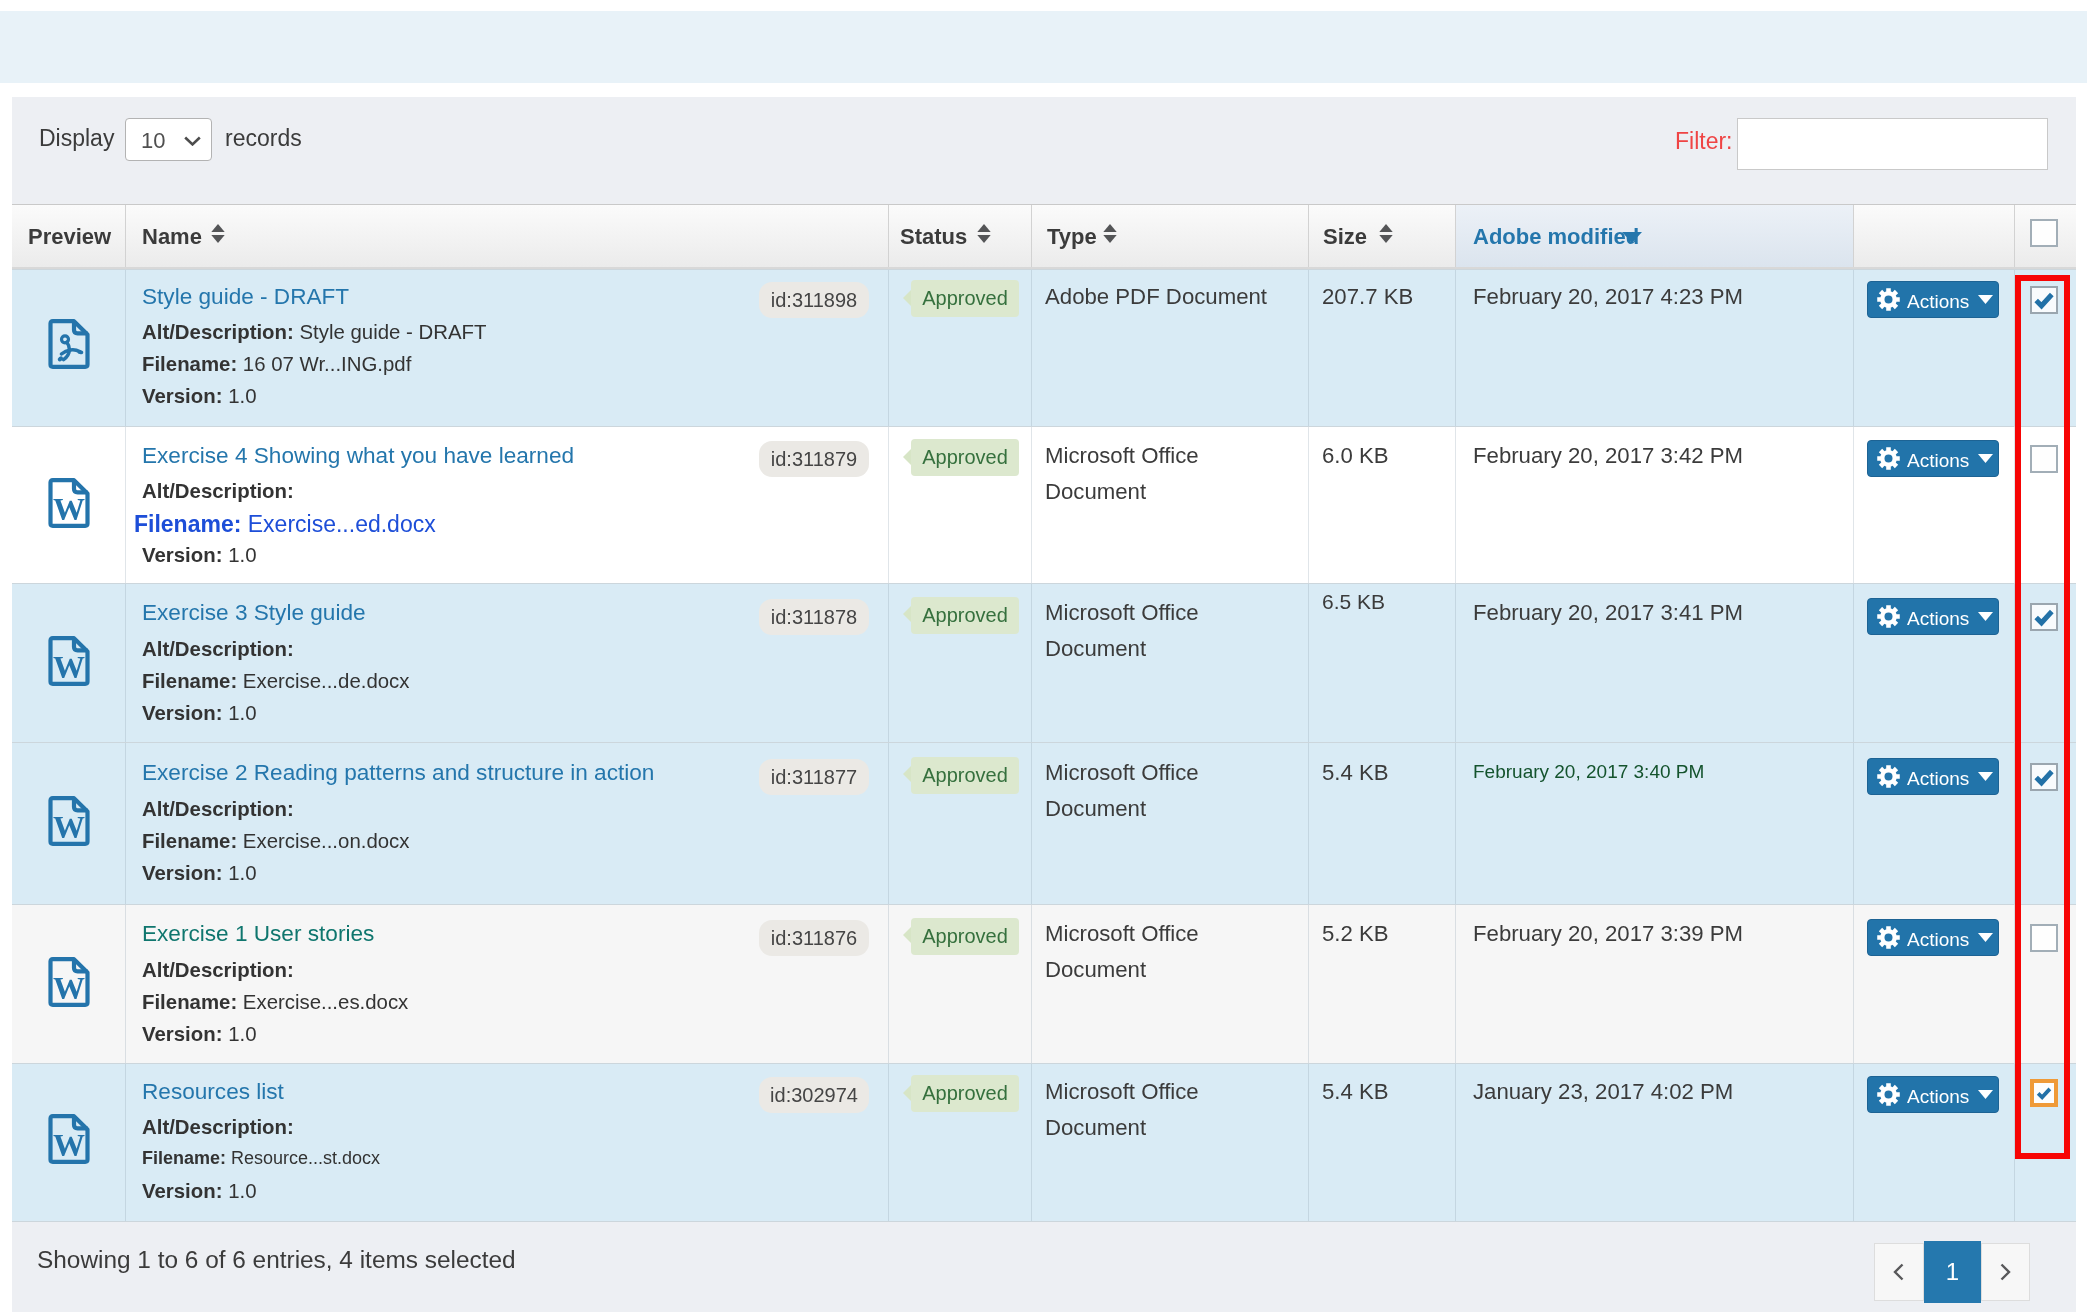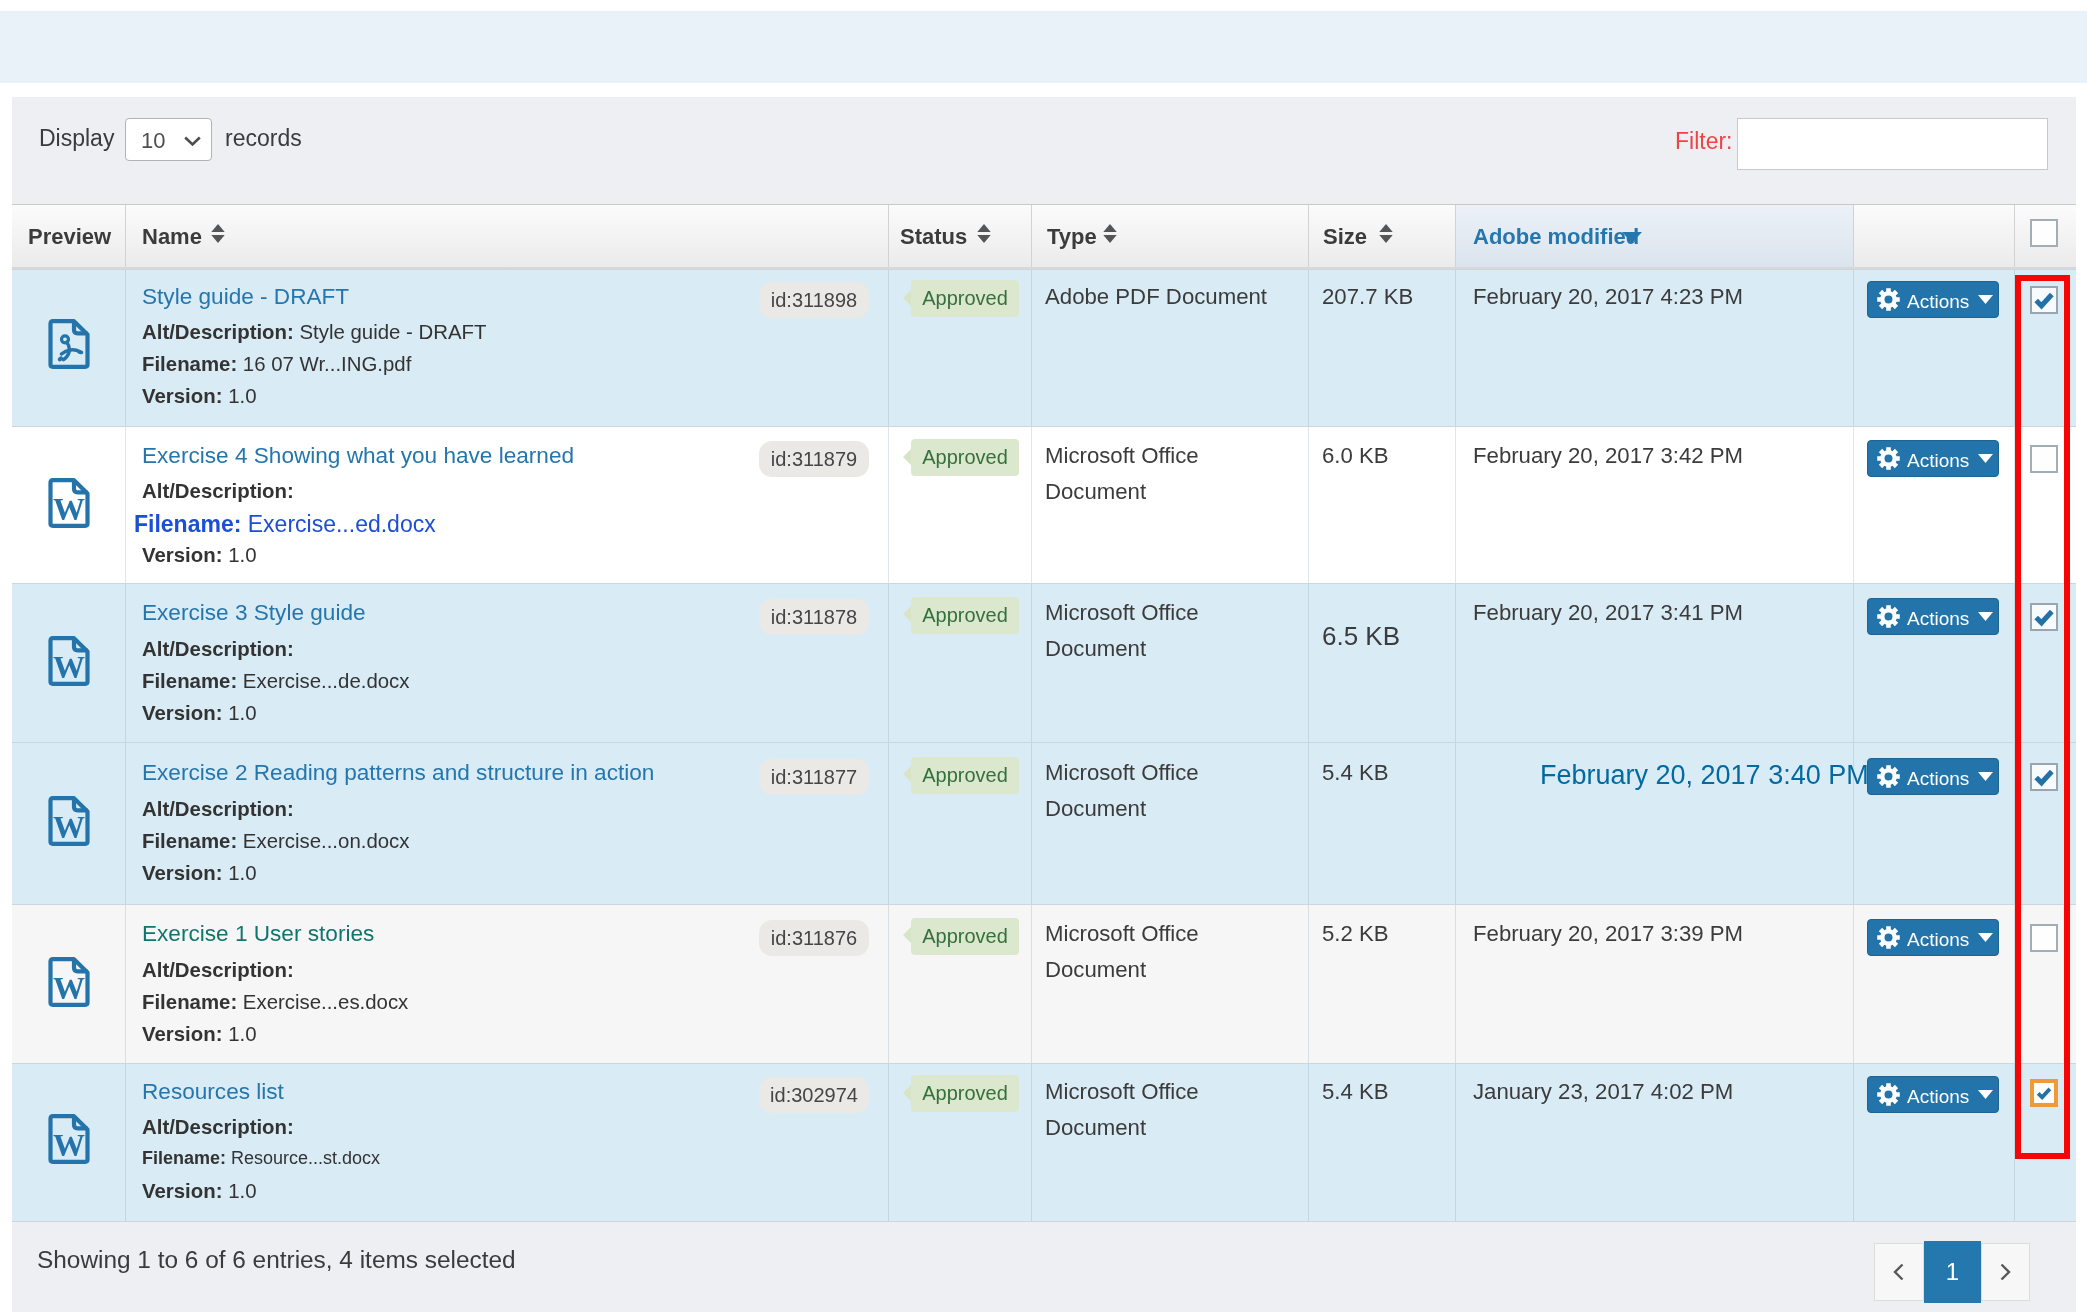--- a/index.html
+++ b/index.html
@@ -139,21 +139,21 @@
   </svg>
 <div class="abs" style="left:142px;top:602.0px;font-size:22.6px;line-height:1;color:#2476ac">Exercise 3 Style guide</div>
 <div class="abs" style="left:759px;top:598.5px;width:110px;height:36px;background:#ebe9e5;border-radius:13px;text-align:center;font-size:20px;line-height:36px;color:#454545">id:311878</div>
 <div class="abs" style="left:142px;top:638.5px;font-size:20.4px;line-height:1;color:#333"><span class="b">Alt/Description:</span></div>
 <div class="abs" style="left:142px;top:670.7px;font-size:20.4px;line-height:1;color:#333"><span class="b">Filename:</span> Exercise...de.docx</div>
 <div class="abs" style="left:142px;top:702.7px;font-size:20.4px;line-height:1;color:#333"><span class="b">Version:</span> 1.0</div>
 <div class="abs" style="left:911px;top:596.5px;width:108px;height:37px;background:#dce8ce;border-radius:4px;text-align:center;font-size:20px;line-height:37px;color:#35703d">Approved</div>
 <div class="abs" style="left:903px;top:606.0px;width:0;height:0;border-top:8.5px solid transparent;border-bottom:8.5px solid transparent;border-right:8.5px solid #d7e5c6"></div>
 <div class="abs" style="left:1045px;top:602.4px;font-size:22.2px;line-height:1;color:#3b3b3b">Microsoft Office</div>
 <div class="abs" style="left:1045px;top:638.4px;font-size:22.2px;line-height:1;color:#3b3b3b">Document</div>
-<div class="abs" style="left:1322px;top:623px;font-size:26px;line-height:1;color:#3b3b3b">6.5 KB</div>
+<div class="abs" style="left:1322px;top:591px;font-size:21px;line-height:1;color:#3b3b3b">6.5 KB</div>
 <div class="abs" style="left:1473px;top:602.4px;font-size:22.2px;line-height:1;color:#3b3b3b">February 20, 2017 3:41 PM</div>
 <div class="abs" style="left:1867px;top:597.5px;width:132px;height:37px;background:#2274aa;border:1px solid #1d6394;border-radius:4px;box-sizing:border-box"></div>
 <svg width="23" height="23" viewBox="0 0 20 20" class="abs" style="left:1877px;top:604.5px">
     <path d="M16.7,7.2 L16.9,8.0 L19.8,8.0 L19.8,12.0 L16.9,12.0 L16.7,12.8 L16.7,12.8 L16.3,13.5 L18.4,15.5 L15.5,18.4 L13.5,16.3 L12.8,16.7 L12.8,16.7 L12.0,16.9 L12.0,19.8 L8.0,19.8 L8.0,16.9 L7.2,16.7 L7.2,16.7 L6.5,16.3 L4.5,18.4 L1.6,15.5 L3.7,13.5 L3.3,12.8 L3.3,12.8 L3.1,12.0 L0.2,12.0 L0.2,8.0 L3.1,8.0 L3.3,7.2 L3.3,7.2 L3.7,6.5 L1.6,4.5 L4.5,1.6 L6.5,3.7 L7.2,3.3 L7.2,3.3 L8.0,3.1 L8.0,0.2 L12.0,0.2 L12.0,3.1 L12.8,3.3 L12.8,3.3 L13.5,3.7 L15.5,1.6 L18.4,4.5 L16.3,6.5 L16.7,7.2 Z M13.5,10.0 A3.5,3.5 0 1 0 6.5,10.0 A3.5,3.5 0 1 0 13.5,10.0 Z" fill="#fff"></path>
   </svg>
 <div class="abs" style="left:1907px;top:608.5px;font-size:19px;line-height:1;color:#fff">Actions</div>
 <svg width="15" height="9" viewBox="0 0 15 9" style="position:absolute;left:1978px;top:611.5px">
     <path d="M0,0 H15 L7.5,9 Z" fill="#fff"></path>
   </svg>
 <div style="position:absolute;left:2030px;top:602.5px;width:28px;height:28px;background:#f8fbfd;border:2px solid #9aa6af;box-sizing:border-box">
@@ -177,21 +177,21 @@
 <div class="abs" style="left:142px;top:762.0px;font-size:22.6px;line-height:1;color:#2476ac">Exercise 2 Reading patterns and structure in action</div>
 <div class="abs" style="left:759px;top:758.5px;width:110px;height:36px;background:#ebe9e5;border-radius:13px;text-align:center;font-size:20px;line-height:36px;color:#454545">id:311877</div>
 <div class="abs" style="left:142px;top:798.5px;font-size:20.4px;line-height:1;color:#333"><span class="b">Alt/Description:</span></div>
 <div class="abs" style="left:142px;top:830.7px;font-size:20.4px;line-height:1;color:#333"><span class="b">Filename:</span> Exercise...on.docx</div>
 <div class="abs" style="left:142px;top:862.7px;font-size:20.4px;line-height:1;color:#333"><span class="b">Version:</span> 1.0</div>
 <div class="abs" style="left:911px;top:756.5px;width:108px;height:37px;background:#dce8ce;border-radius:4px;text-align:center;font-size:20px;line-height:37px;color:#35703d">Approved</div>
 <div class="abs" style="left:903px;top:766.0px;width:0;height:0;border-top:8.5px solid transparent;border-bottom:8.5px solid transparent;border-right:8.5px solid #d7e5c6"></div>
 <div class="abs" style="left:1045px;top:762.4px;font-size:22.2px;line-height:1;color:#3b3b3b">Microsoft Office</div>
 <div class="abs" style="left:1045px;top:798.4px;font-size:22.2px;line-height:1;color:#3b3b3b">Document</div>
 <div class="abs" style="left:1322px;top:762.4px;font-size:22.2px;line-height:1;color:#3b3b3b">5.4 KB</div>
-<div class="abs" style="left:1540px;top:762.4px;font-size:27px;line-height:1;color:#0369a1">February 20, 2017 3:40 PM</div>
+<div class="abs" style="left:1473px;top:762.4px;font-size:19px;line-height:1;color:#14532d">February 20, 2017 3:40 PM</div>
 <div class="abs" style="left:1867px;top:757.5px;width:132px;height:37px;background:#2274aa;border:1px solid #1d6394;border-radius:4px;box-sizing:border-box"></div>
 <svg width="23" height="23" viewBox="0 0 20 20" class="abs" style="left:1877px;top:764.5px">
     <path d="M16.7,7.2 L16.9,8.0 L19.8,8.0 L19.8,12.0 L16.9,12.0 L16.7,12.8 L16.7,12.8 L16.3,13.5 L18.4,15.5 L15.5,18.4 L13.5,16.3 L12.8,16.7 L12.8,16.7 L12.0,16.9 L12.0,19.8 L8.0,19.8 L8.0,16.9 L7.2,16.7 L7.2,16.7 L6.5,16.3 L4.5,18.4 L1.6,15.5 L3.7,13.5 L3.3,12.8 L3.3,12.8 L3.1,12.0 L0.2,12.0 L0.2,8.0 L3.1,8.0 L3.3,7.2 L3.3,7.2 L3.7,6.5 L1.6,4.5 L4.5,1.6 L6.5,3.7 L7.2,3.3 L7.2,3.3 L8.0,3.1 L8.0,0.2 L12.0,0.2 L12.0,3.1 L12.8,3.3 L12.8,3.3 L13.5,3.7 L15.5,1.6 L18.4,4.5 L16.3,6.5 L16.7,7.2 Z M13.5,10.0 A3.5,3.5 0 1 0 6.5,10.0 A3.5,3.5 0 1 0 13.5,10.0 Z" fill="#fff"></path>
   </svg>
 <div class="abs" style="left:1907px;top:768.5px;font-size:19px;line-height:1;color:#fff">Actions</div>
 <svg width="15" height="9" viewBox="0 0 15 9" style="position:absolute;left:1978px;top:771.5px">
     <path d="M0,0 H15 L7.5,9 Z" fill="#fff"></path>
   </svg>
 <div style="position:absolute;left:2030px;top:762.5px;width:28px;height:28px;background:#f8fbfd;border:2px solid #9aa6af;box-sizing:border-box">
     <svg width="24" height="24" viewBox="0 0 24 24" style="position:absolute;left:0px;top:0px">

